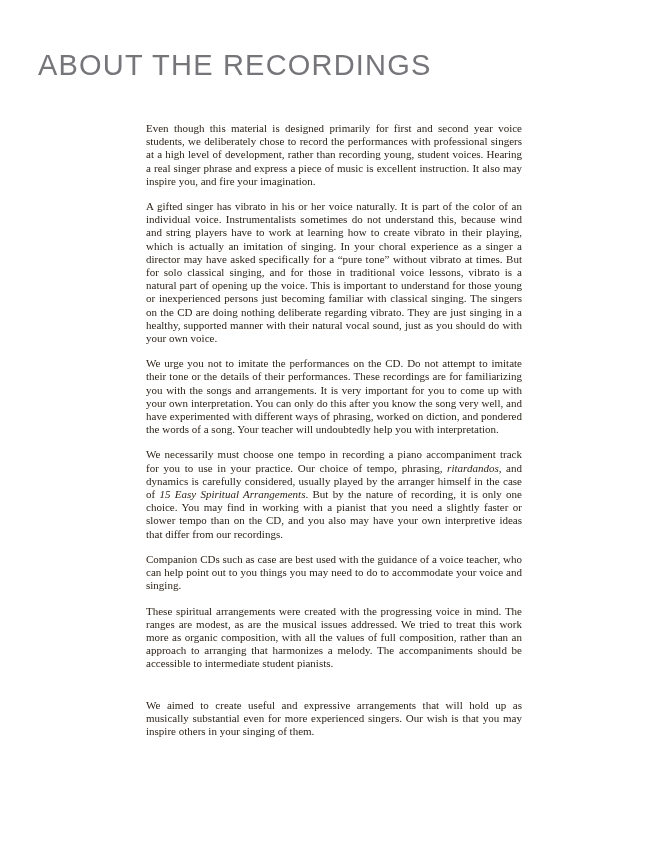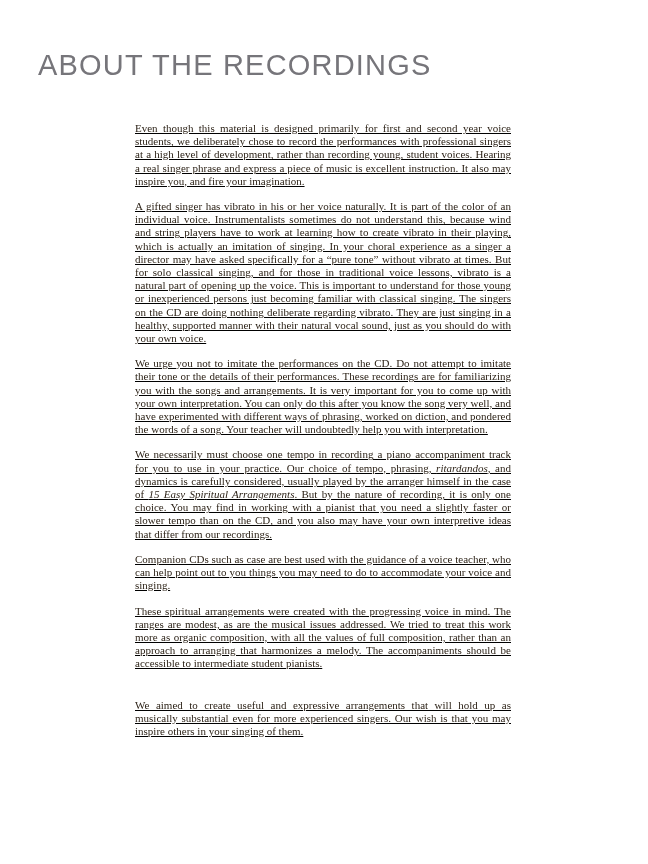--- a/index.html
+++ b/index.html
@@ -22,24 +22,23 @@
     font-family: "Liberation Sans", sans-serif;
     font-weight: 400;
     color: var(--title-color, #76757a);
     font-size: 29px;
     line-height: 31px;
     letter-spacing: 1.2px;
     white-space: nowrap;
   }
   .content {
     position: absolute;
-    left: 135px;
+    left: 146px;
     top: 122px;
     width: 376px;
-    text-decoration: underline;
   }
   .content p.para {
     margin: 0 0 12px 0;
     font-size: 11px;
     line-height: 13.2px;
     text-align: justify;
     color: var(--body-color, #2d2318);
   }
   .content p.para:last-child {
     margin-bottom: 0;

